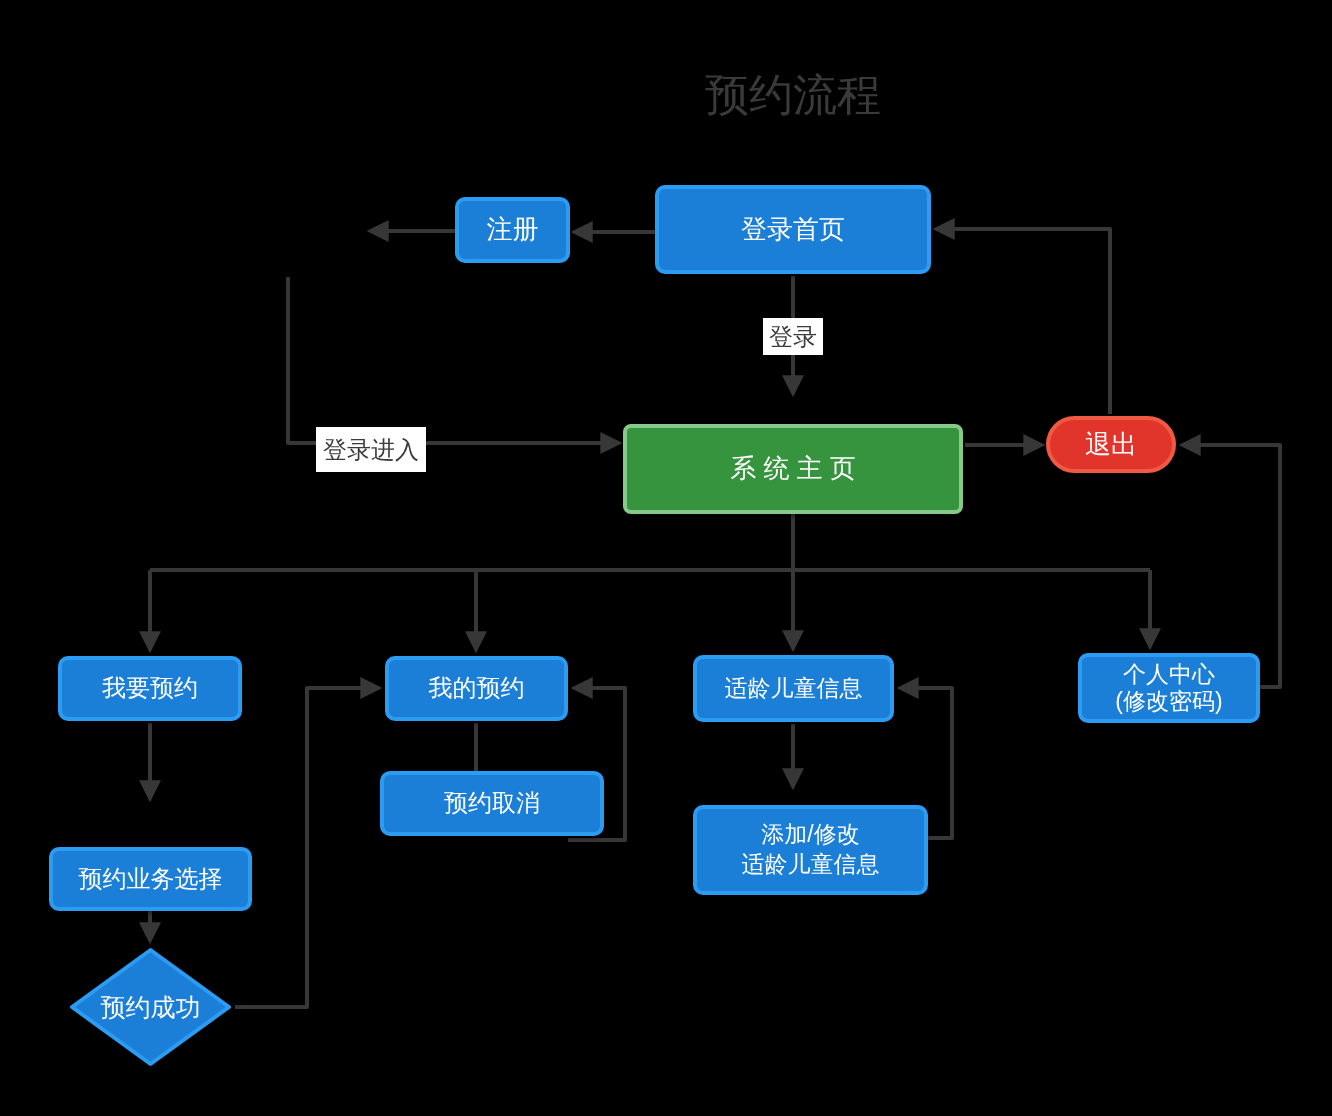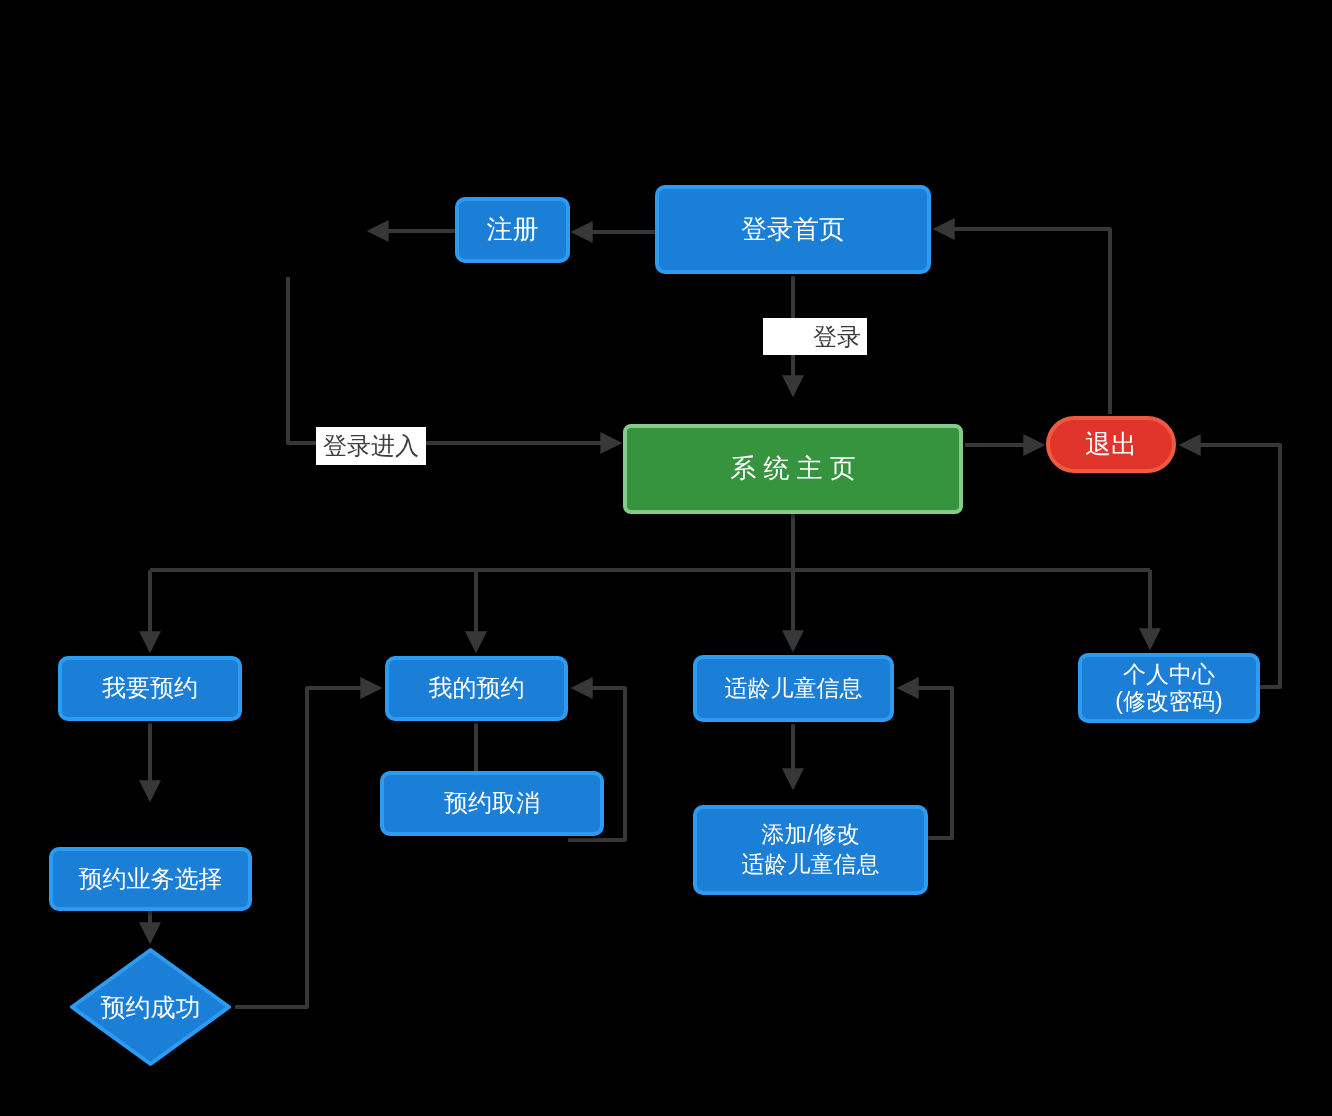--- a/index.html
+++ b/index.html
@@ -34,28 +34,29 @@
   #n-want{left:58px;top:656px;width:184px;height:65px;}
   #n-my{left:385px;top:656px;width:183px;height:65px;}
   #n-child{left:693px;top:655px;width:201px;height:67px;font-size:23px;}
   #n-personal{left:1059px;top:653px;width:182px;height:70px;font-size:23px;line-height:1.18;margin-left:19px;}
   #n-business{left:49px;top:847px;width:203px;height:64px;text-align:right;}
   #n-cancel{left:380px;top:771px;width:224px;height:65px;}
   #n-addmod{left:693px;top:805px;width:235px;height:90px;font-size:23px;line-height:1.3;}
   #n-regok{left:213px;top:185px;width:150px;height:90px;}
   #n-regok .dlabel{font-size:24px;}
   #n-resok{left:68px;top:947px;width:165px;height:120px;}
-  #lbl-login{left:763px;top:318px;width:60px;height:37px;padding-left:44px;}
-  #lbl-login-enter{left:316px;top:427px;width:110px;height:38px;}
+  #lbl-login{left:763px;top:318px;width:60px;height:37px;}
+  #lbl-login-enter{left:316px;top:427px;width:110px;height:45px;}
 </style>
 </head>
 <body>
 
 <div id="canvas">
 
+  <div class="title">预约流程</div>
 
   <svg id="edges" width="1332" height="1116" viewBox="0 0 1332 1116">
     <defs>
       <marker id="arw" viewBox="0 0 10 10" refX="8.5" refY="5" markerWidth="5.5" markerHeight="5.5" orient="auto-start-reverse">
         <path d="M0,0 L10,5 L0,10 z" fill="#373737"></path>
       </marker>
     </defs>
     <g stroke="#373737" stroke-width="4" fill="none" stroke-linejoin="round">
       <path d="M655,232 H574" marker-end="url(#arw)"></path>
       <path d="M455,231 H370" marker-end="url(#arw)"></path>

